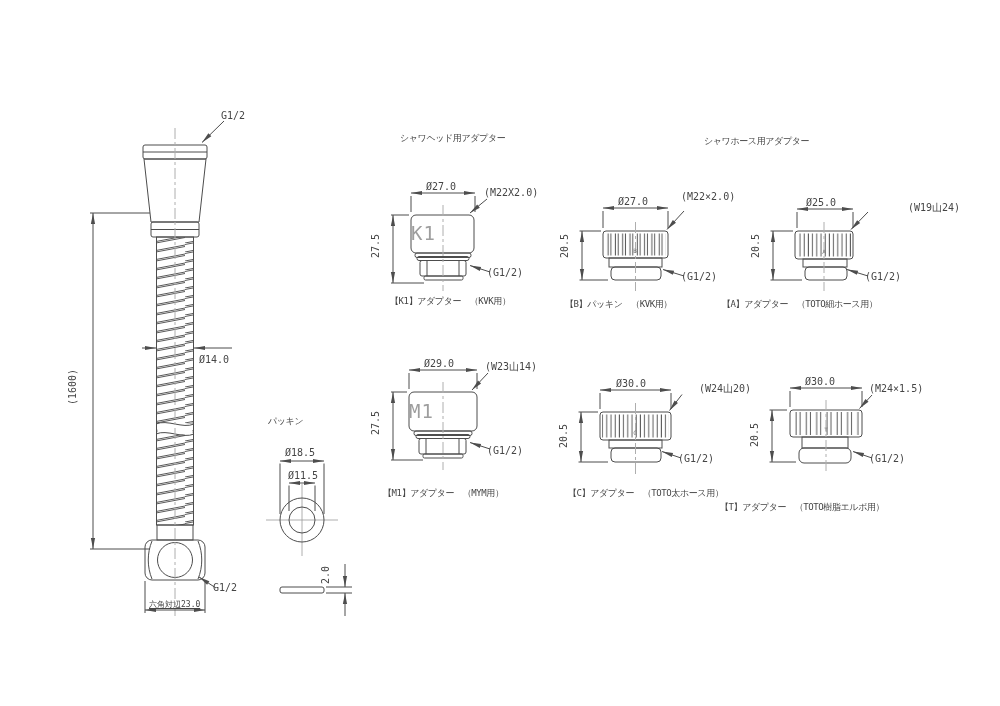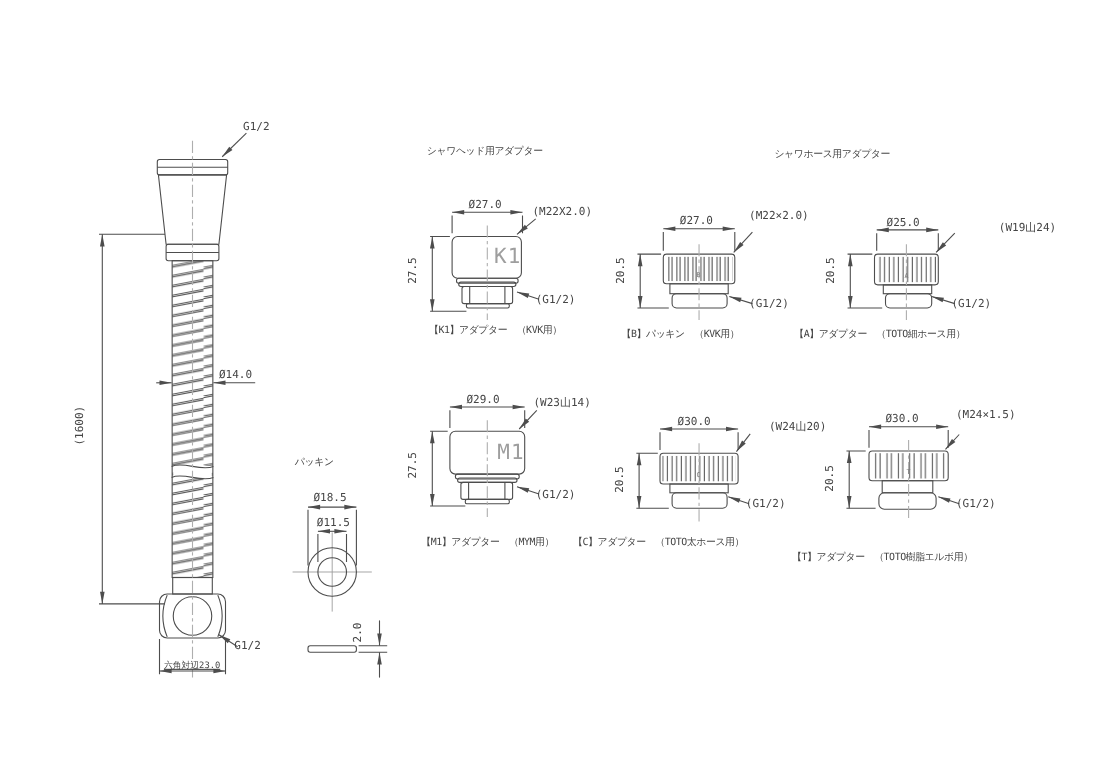--- a/index.html
+++ b/index.html
@@ -7,21 +7,21 @@
          font-family:"DejaVu Sans Mono", monospace;}
   svg{position:absolute;left:0;top:0;}
   .ln{stroke:#4d4d4d;stroke-width:1;fill:none;}
   .dim{stroke:#4d4d4d;stroke-width:1;fill:none;}
   .cl{stroke:#aeaeae;stroke-width:1;fill:none;stroke-dasharray:11 3 3 3;}
   .ch{stroke:#9a9a9a;stroke-width:0.8;fill:none;}
   .t{position:absolute;color:#454545;font-size:10px;line-height:12px;white-space:nowrap;}
   .t8{font-size:8px;line-height:10px;text-decoration:underline;}
   .t9{font-size:9px;letter-spacing:-0.4px;}
   .vt{transform:rotate(-90deg);transform-origin:left bottom;}
-  .biglab{position:absolute;color:#9e9e9e;font-size:19px;letter-spacing:1px;text-align:right;}
+  .biglab{position:absolute;color:#9e9e9e;font-size:19px;letter-spacing:1px;text-align:left;}
   .mark{position:absolute;color:#7a7a7a;font-size:6px;line-height:6px;text-align:center;}
 </style>
 </head>
 <body>
 
 <div class="sheet">
 
 <svg width="1000" height="706" viewBox="0 0 1000 706">
   <defs>
     <marker id="ar" viewBox="0 0 12 6" refX="11.5" refY="3" markerWidth="12" markerHeight="6" orient="auto-start-reverse">
@@ -175,25 +175,25 @@
     <rect class="ln" x="790" y="410" width="72" height="27" rx="3"></rect>
     <rect class="ln" x="802" y="437" width="46" height="11"></rect>
     <rect class="ln" x="799" y="448" width="52" height="15" rx="5"></rect>
     <path class="ln" d="M769.5,410 H787 M769.5,462 H796"></path>
     <line class="dim" x1="772" y1="410" x2="772" y2="462" marker-start="url(#ar)" marker-end="url(#ar)"></line>
     <line class="dim" x1="872" y1="458" x2="853" y2="451.5" marker-end="url(#ar)"></line>
     <line class="cl" x1="826" y1="400" x2="826" y2="474"></line>
   </g>
 </svg>
 
-<div class="t t9" style="left:388px;top:132px">シャワヘッド用アダプター</div>
+<div class="t t9" style="left:400px;top:132px">シャワヘッド用アダプター</div>
 <div class="t t9" style="left:704px;top:135px">シャワホース用アダプター</div>
 
 <div class="t" style="left:221px;top:110px">G1/2</div>
-<div class="t" style="left:199px;top:336px">Ø14.0</div>
+<div class="t" style="left:199px;top:354px">Ø14.0</div>
 <div class="t vt" style="left:79px;top:393px">(1600)</div>
 <div class="t" style="left:213px;top:582px">G1/2</div>
 <div class="t t8" style="left:149px;top:600px">六角対辺23.0</div>
 
 <div class="t t9" style="left:268px;top:415px">パッキン</div>
 <div class="t" style="left:285px;top:447px">Ø18.5</div>
 <div class="t" style="left:288px;top:470px">Ø11.5</div>
 <div class="t vt" style="left:332px;top:572px">2.0</div>
 
 <div class="t" style="left:426px;top:181px">Ø27.0</div>
@@ -222,22 +222,22 @@
 <div class="t vt" style="left:762px;top:246px">20.5</div>
 <div class="mark" style="left:816px;top:249px;width:16px">A</div>
 <div class="t" style="left:865px;top:271px">(G1/2)</div>
 <div class="t t9" style="left:722px;top:298px">【A】アダプター　（TOTO細ホース用）</div>
 
 <div class="t" style="left:616px;top:378px">Ø30.0</div>
 <div class="t" style="left:699px;top:383px">(W24山20)</div>
 <div class="t vt" style="left:570px;top:436px">20.5</div>
 <div class="mark" style="left:627px;top:430px;width:16px">C</div>
 <div class="t" style="left:678px;top:453px">(G1/2)</div>
-<div class="t t9" style="left:521px;top:487px">【C】アダプター　（TOTO太ホース用）</div>
+<div class="t t9" style="left:568px;top:487px">【C】アダプター　（TOTO太ホース用）</div>
 
 <div class="t" style="left:805px;top:376px">Ø30.0</div>
-<div class="t" style="left:869px;top:372px">(M24×1.5)</div>
+<div class="t" style="left:869px;top:383px">(M24×1.5)</div>
 <div class="t vt" style="left:761px;top:435px">20.5</div>
 <div class="mark" style="left:818px;top:427px;width:16px">T</div>
 <div class="t" style="left:869px;top:453px">(G1/2)</div>
 <div class="t t9" style="left:720px;top:501px">【T】アダプター　（TOTO樹脂エルボ用）</div>
 
 </div>
 
 </body></html>

